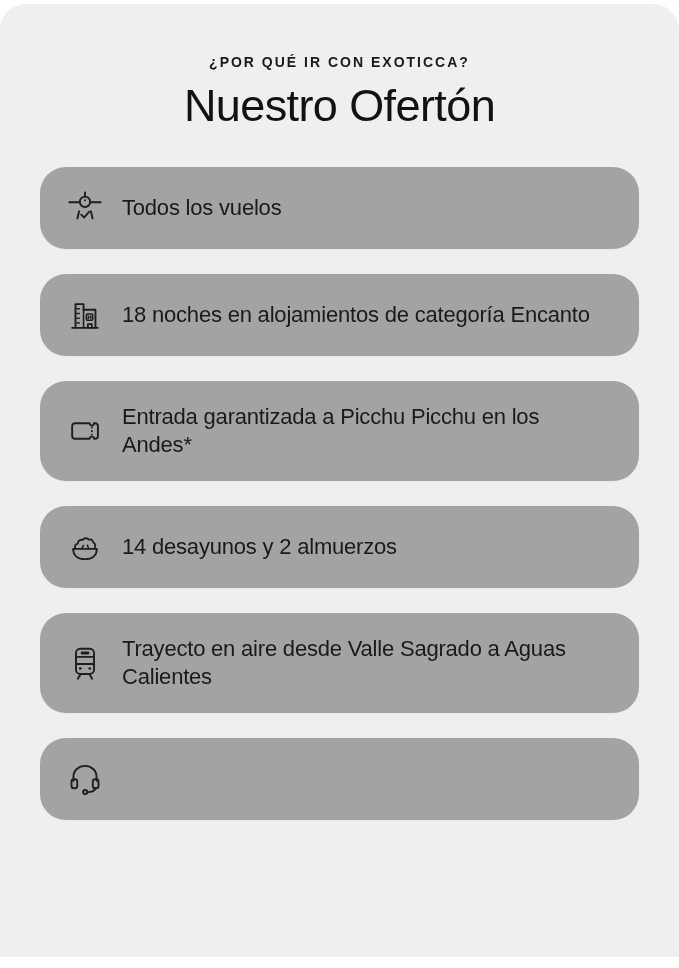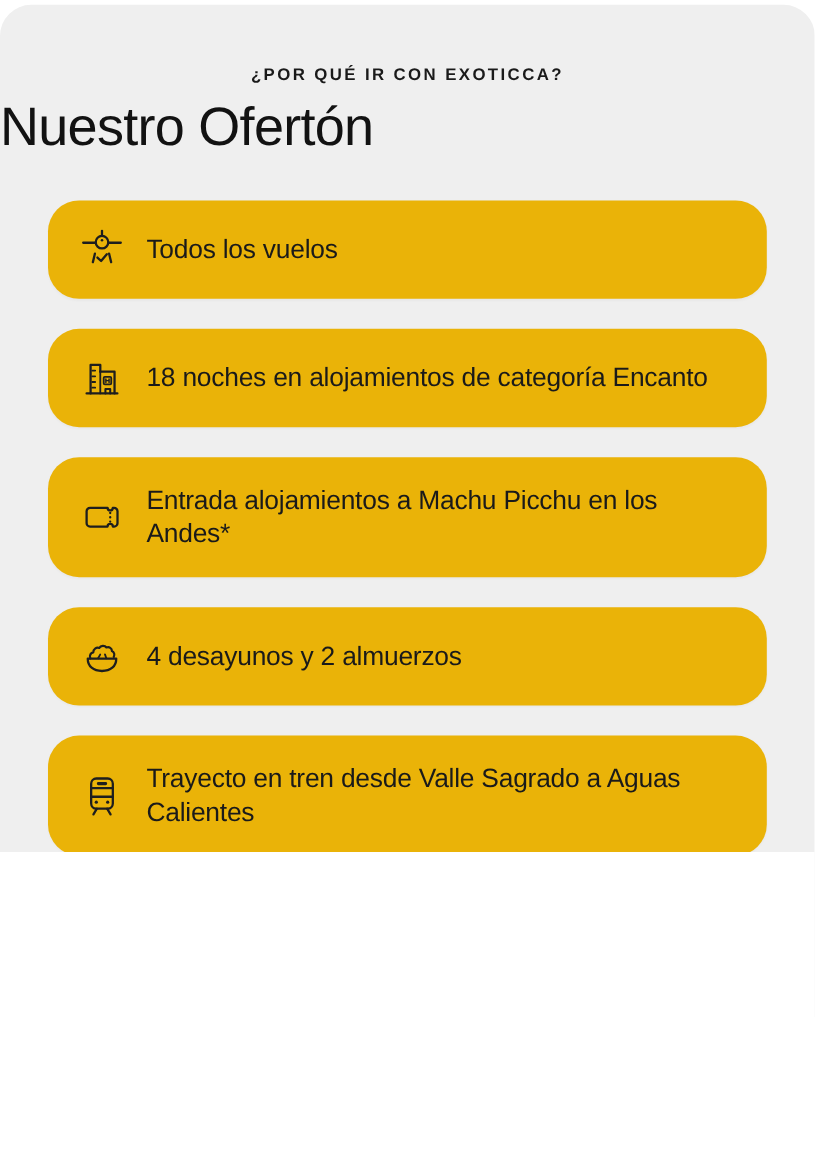--- a/index.html
+++ b/index.html
@@ -3,21 +3,21 @@
 <meta charset="utf-8">
 <style>
   * { margin: 0; padding: 0; box-sizing: border-box; }
   html, body {
     background: #ffffff;
     font-family: "Liberation Sans", "DejaVu Sans", sans-serif;
     -webkit-font-smoothing: antialiased;
   }
   .viewport {
     width: 679px;
-    height: 710px;
+    height: 957px;
     margin: 0 auto;
     background: #ffffff;
     overflow: hidden;
   }
   .panel {
     margin-top: 4px;
     width: 679px;
     height: 964px;
     background: #efefef;
     border-radius: 26px 26px 0 0;
@@ -25,37 +25,37 @@
   }
   .eyebrow {
     text-align: center;
     font-size: 14px;
     font-weight: 700;
     letter-spacing: 2px;
     color: #1a1a1a;
   }
   .title {
     margin-top: 8px;
-    text-align: left;
+    text-align: center;
     color: #121212;
     font-size: 45px;
     line-height: 55px;
     font-weight: 500;
     letter-spacing: -0.6px;
   }
   .title span { display: block; }
   .cards {
     margin-top: 34px;
     padding: 0 40px;
     display: flex;
     flex-direction: column;
     gap: 25px;
   }
   .card {
-    background: #eab308;
+    background: #a3a3a3;
     border-radius: 26px;
     padding: 22px 26px;
     display: flex;
     align-items: center;
     gap: 18px;
     min-height: 73px;
     box-shadow: 0 1px 2px rgba(0,0,0,0.03);
   }
   .card .icon {
     width: 38px;
@@ -126,46 +126,46 @@
         <span class="label">18 noches en alojamientos de categoría Encanto</span>
       </div>
 
       <div class="card">
         <span class="icon">
           <svg viewBox="0 0 40 40">
             <path d="M9.5 11.8h15.4a2.3 2.3 0 0 0 4.6 0h1.1a3 3 0 0 1 3 3v10.4a3 3 0 0 1-3 3h-1.1a2.3 2.3 0 0 0-4.6 0H9.5a3 3 0 0 1-3-3V14.8a3 3 0 0 1 3-3Z"></path>
             <path d="M27.2 16.2v7.6" stroke-dasharray="0.2 3.6"></path>
           </svg>
         </span>
-        <span class="label">Entrada alojamientos a Machu Picchu en los Andes*</span>
+        <span class="label">Entrada garantizada a Picchu Picchu en los Andes*</span>
       </div>
 
       <div class="card">
         <span class="icon">
           <svg viewBox="0 0 40 40">
             <path d="M7.5 22h25c0 6.8-5 10.8-12.5 10.8S7.5 28.8 7.5 22Z"></path>
             <path d="M9.8 21.8c-1.2-2.8.4-5 2.6-5.3-.2-2.8 2.6-4.8 5.2-3.9 1.3-2.3 4.8-2.4 6.3-.4 2.4-.9 4.9.7 4.8 3.1 2 .8 2.7 3.2 1.6 5.1" stroke-width="1.9"></path>
             <path d="M16.6 21.6l1.8-3.2M23.8 21.6l-1.2-3.4" stroke-width="1.6"></path>
           </svg>
         </span>
-        <span class="label">4 desayunos y 2 almuerzos</span>
+        <span class="label">14 desayunos y 2 almuerzos</span>
       </div>
 
       <div class="card">
         <span class="icon">
           <svg viewBox="0 0 40 40">
             <rect x="10.5" y="5" width="19" height="26.5" rx="4.5"></rect>
             <rect x="15.5" y="8" width="9" height="3" rx="1.3" fill="#1e1e1e" stroke="none"></rect>
             <path d="M10.5 13.5h19M10.5 21h19"></path>
             <circle cx="15" cy="25.8" r="1.4" fill="#1e1e1e" stroke="none"></circle>
             <circle cx="25" cy="25.8" r="1.4" fill="#1e1e1e" stroke="none"></circle>
             <path d="M15.5 31.5l-3 5M24.5 31.5l3 5"></path>
           </svg>
         </span>
-        <span class="label">Trayecto en tren desde Valle Sagrado a Aguas Calientes</span>
+        <span class="label">Trayecto en aire desde Valle Sagrado a Aguas Calientes</span>
       </div>
 
 
       <div class="card">
         <span class="icon">
           <svg viewBox="0 0 40 40">
             <path d="M7.8 22v-4.2C7.8 11 13.2 6.2 20 6.2s12.2 4.8 12.2 11.6V22"></path>
             <rect x="5.8" y="20.3" width="6" height="9.5" rx="2.4"></rect>
             <rect x="28.2" y="20.3" width="6" height="9.5" rx="2.4"></rect>
             <path d="M31.2 29.8c-1.1 2.7-4.2 3.9-8.6 4"></path>

